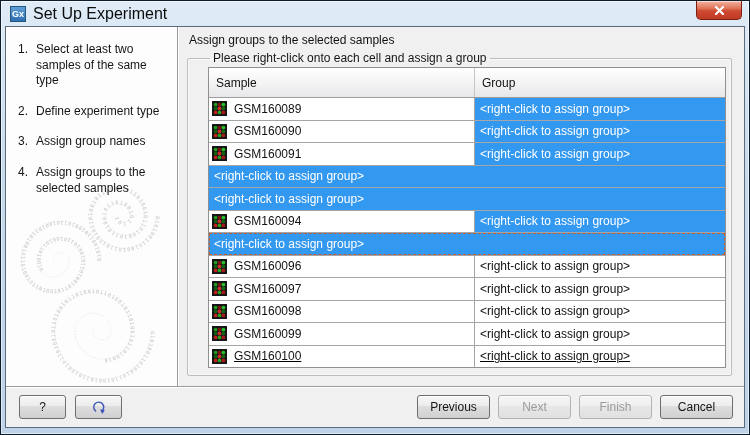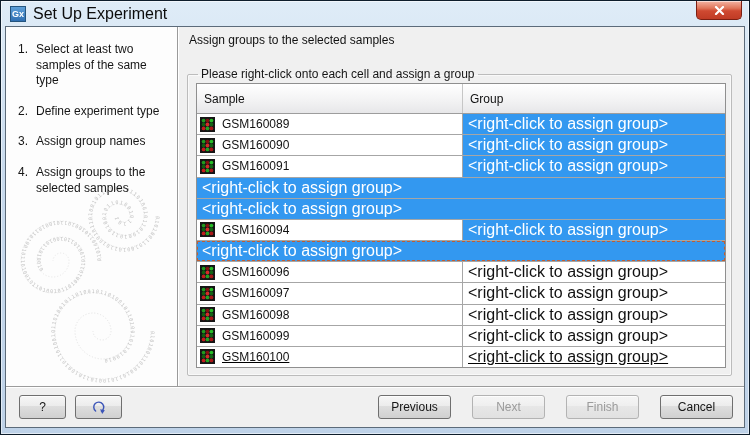--- a/index.html
+++ b/index.html
@@ -44,42 +44,42 @@
   .steps{display:flex;flex-direction:column;gap:15px;position:relative;z-index:2;}
   .step{display:flex;font-size:12px;color:#161616;line-height:1.3;}
   .step-num{width:18px;flex:none;}
   .step-text{width:133px;}
   .watermark{position:absolute;left:0;bottom:0;z-index:1;}
   .wm-txt{font-size:5px;fill:#c4c4c4;letter-spacing:1px;font-family:"DejaVu Sans Mono",monospace;}
   
   .main{flex:1;border-left:1px solid #ffffff;display:flex;flex-direction:column;padding:5px 12px 0 8px;min-width:0;}
   .main-title{font-size:12px;color:#111;margin:1px 0 4px 2px;}
   .gbox{
-    border:1px solid #bcbcbc;border-radius:2px;flex:1;margin:16px 0 10px 0;
-    padding:1px 5px 7px 8px;display:flex;flex-direction:column;min-height:0;
+    border:1px solid #bcbcbc;border-radius:2px;flex:1;margin:0 0 10px 0;
+    padding:1px 5px 7px 20px;display:flex;flex-direction:column;min-height:0;
     box-shadow:inset 0 0 0 1px rgba(255,255,255,.6);
   }
   .gbox legend{font-size:12px;color:#161616;padding:0 3px;margin-left:2px;}
   .grid{flex:1;display:flex;flex-direction:column;border:1px solid #8f8f8f;background:#fff;min-height:0;margin-top:1px;}
   .thead{flex:none;height:30px;display:flex;background:linear-gradient(#ffffff,#f3f3f4 55%,#e7e7e9);border-bottom:1px solid #9d9d9d;}
   .th{font-size:12px;color:#111;display:flex;align-items:center;padding-left:7px;}
   .th-sample{width:266px;flex:none;border-right:1px solid #c6c6c6;}
   .th-group{flex:1;}
   .tbody{flex:1;display:flex;flex-direction:column;min-height:0;}
   .row{flex:1;display:flex;border-bottom:1px solid #a6a6a6;min-height:0;}
   .row:last-child{border-bottom:none;text-decoration:underline;}
   .cell-sample{
     width:266px;flex:none;display:flex;align-items:center;gap:7px;
     padding-left:3px;border-right:1px solid #a6a6a6;background:#fff;
     font-size:12px;color:#111;overflow:hidden;
   }
   .cell-sample svg{flex:none;}
   .cell-group{
     flex:1;display:flex;align-items:center;padding-left:5px;
-    font-size:16px;background:#fff;color:#111;overflow:hidden;white-space:nowrap;
+    font-size:12px;background:#fff;color:#111;overflow:hidden;white-space:nowrap;
   }
   .cell-group.selected{background:#3398f0;color:#fff;}
   .cell-group.focused{outline:1px dashed #bf5e33;outline-offset:-1px;}
   
   .footer{
     flex:none;height:41px;border-top:1px solid #9c9c9c;box-shadow:inset 0 1px 0 #ffffff;
     display:flex;align-items:center;padding:0 11px 0 13px;background:#f0f0f0;
   }
   .btn{
     font-family:"Liberation Sans",sans-serif;font-size:12px;color:#161616;
@@ -87,21 +87,21 @@
     border:1px solid #6f6f6f;border-radius:3px;
     box-shadow:inset 0 1px 0 rgba(255,255,255,.75);
     display:flex;align-items:center;justify-content:center;cursor:pointer;
   }
   .btn.disabled{
     color:#9b9b9b;border-color:#b3b3b3;cursor:default;
     background:linear-gradient(#f5f5f5,#efefef 45%,#e7e7e7 46%,#e1e1e1);
   }
   .icon-btn{width:47px;height:24px;}
   .help-group{display:flex;gap:9px;}
-  .nav-group{margin-left:auto;display:flex;gap:21px;}
+  .nav-group{margin-left:auto;display:flex;gap:8px;}
   .nav-btn{width:73px;height:24px;}
 </style>
 </head>
 <body>
 
 <div class="window">
 
   <div class="titlebar">
     <div class="app-icon">Gx</div>
     <div class="title-text">Set Up Experiment</div>

